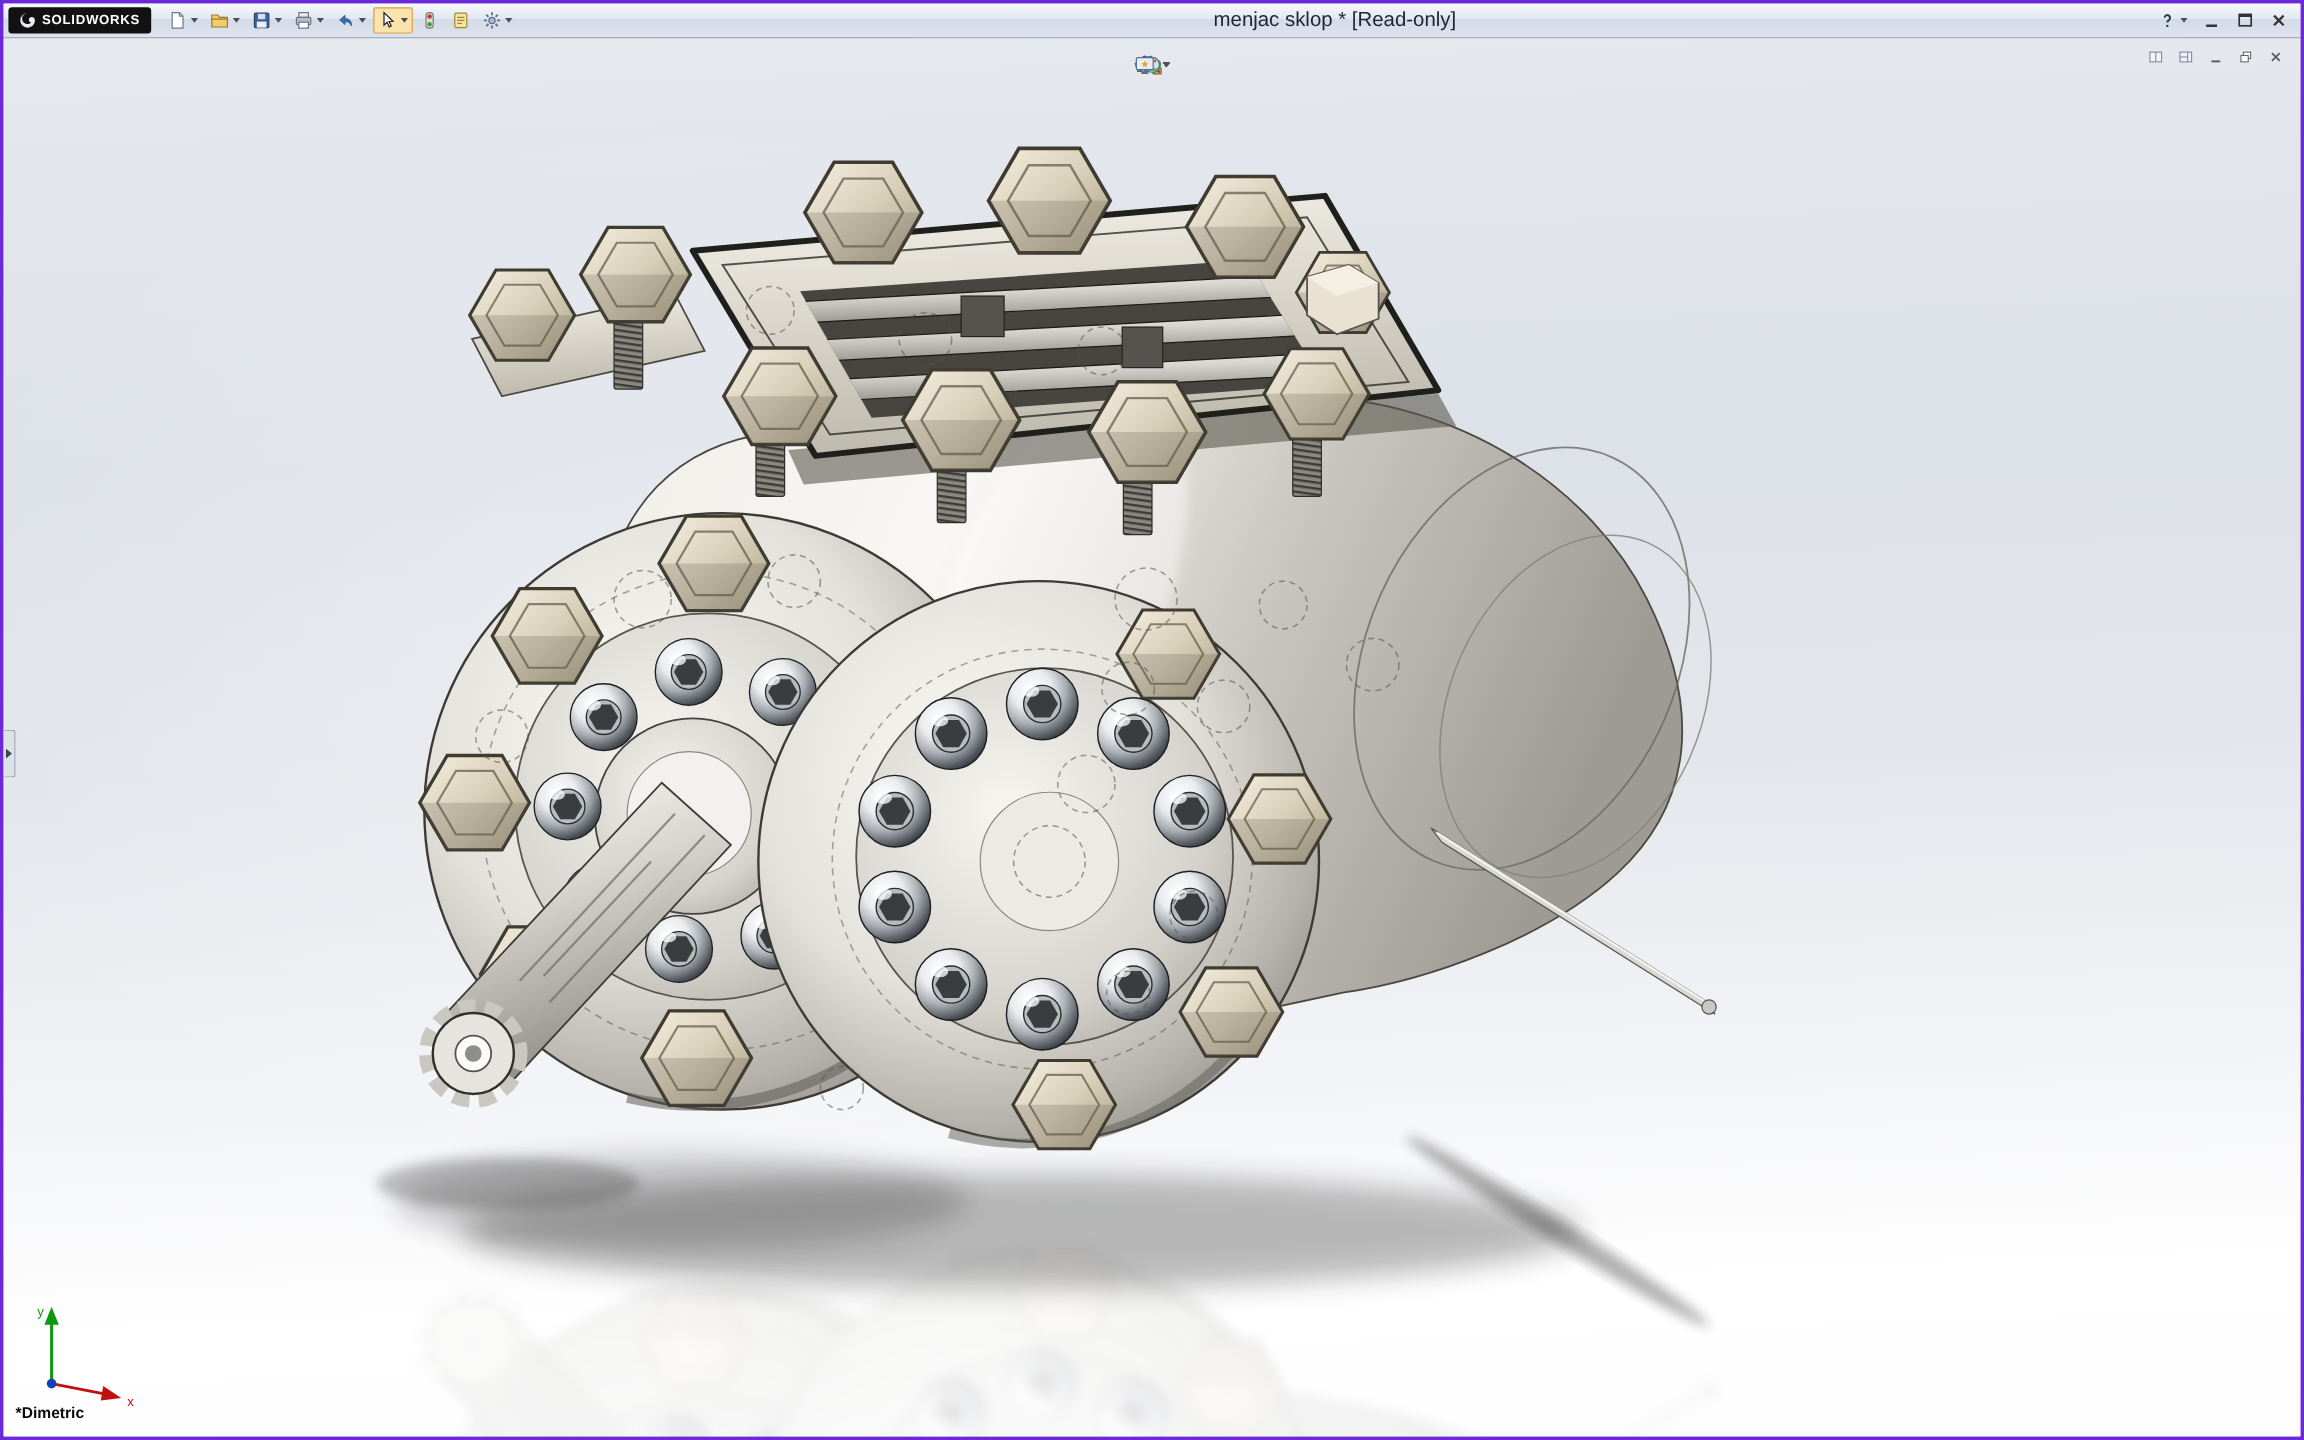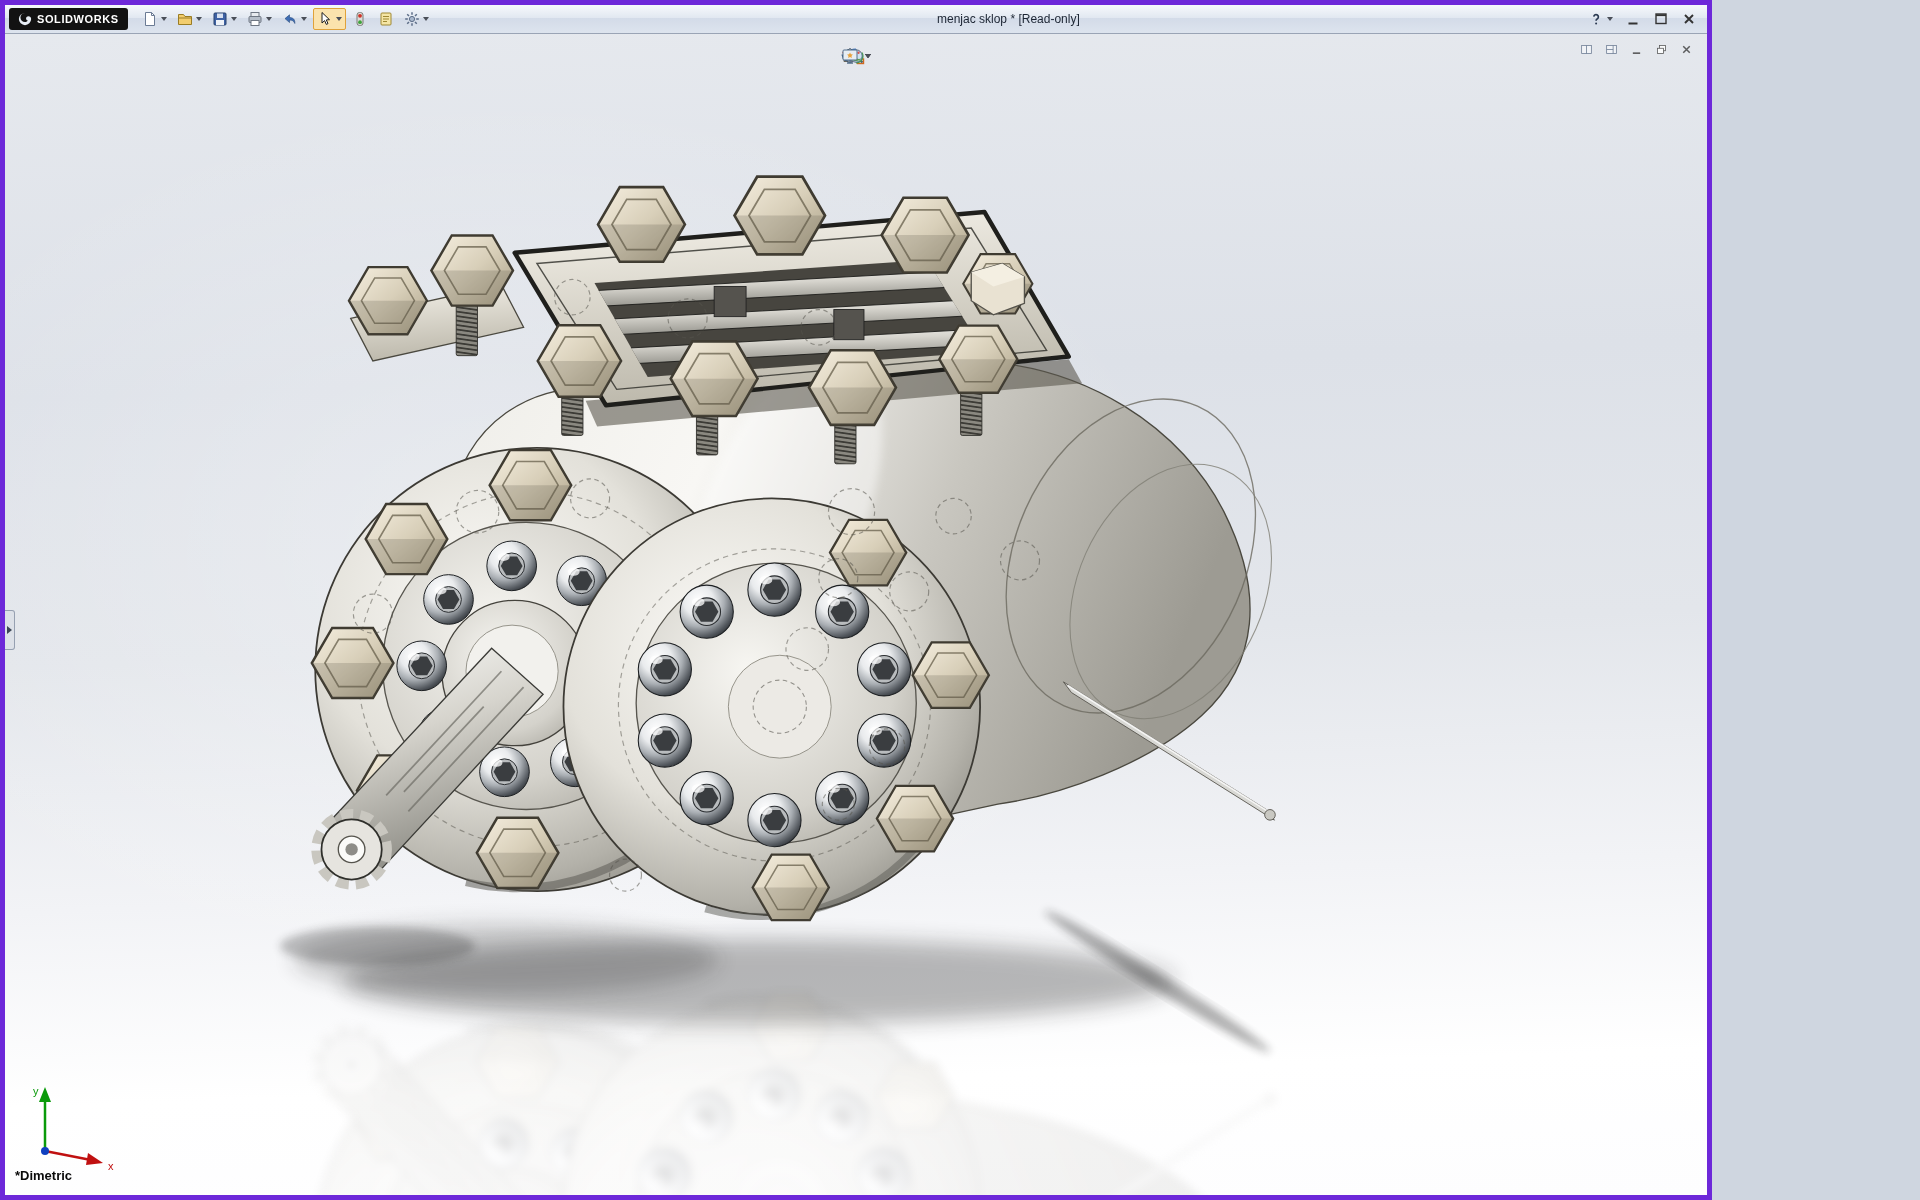--- a/index.html
+++ b/index.html
@@ -1,35 +1,35 @@
 <!DOCTYPE html>
 <html><head>
 <meta charset="utf-8">
 <style>
   html,body{margin:0;padding:0;width:1920px;height:1200px;overflow:hidden;
     font-family:"Liberation Sans", sans-serif;background:#cfd6e0;}
-  .app{width:1712px;height:1200px;display:flex;flex-direction:column;border:5px solid #6d28d9;box-sizing:border-box;}
+  .app{width:1920px;height:1200px;display:flex;flex-direction:column;border:3px solid #6d28d9;box-sizing:border-box;}
 
   
   .titlebar{height:28px;flex:0 0 28px;display:flex;align-items:center;
     background:linear-gradient(#f6f9fc, #e2e8f1 45%, #d3dbe8 46%, #dde4ee);
     border-bottom:1px solid #9aa4b5;}
   .logo{height:22px;margin:0 6px 0 4px;padding:0 9px;display:flex;align-items:center;gap:5px;
     background:#121212;border-radius:3px;}
   .logo-swirl svg{display:block;width:14px;height:14px;}
   .logo-text{color:#fff;font-size:11px;font-weight:bold;letter-spacing:.6px;}
   .tb-tools{display:flex;align-items:center;gap:2px;margin-left:4px;}
   .tool{display:inline-flex;align-items:center;padding:2px 3px;border:1px solid transparent;border-radius:2px;cursor:default;}
   .tool.active{background:#fbe3ad;border:1px solid #e0a23a;}
   .ticon{display:inline-flex;}
   .ticon svg{display:block;width:16px;height:16px;}
   .hud .ticon svg{width:18px;height:18px;}
   .dd{width:0;height:0;border-left:3px solid transparent;border-right:3px solid transparent;
     border-top:4px solid #4a4f58;margin-left:3px;}
-  .tb-title{flex:1;text-align:center;font-size:12px;color:#1c2533;white-space:nowrap;overflow:hidden;}
+  .tb-title{flex:1;text-align:center;font-size:17px;color:#1c2533;white-space:nowrap;overflow:hidden;}
   .win-controls{display:flex;align-items:center;gap:4px;margin-right:6px;}
 
   
   .viewport{position:relative;flex:1;overflow:hidden;
     background:
       radial-gradient(1100px 760px at 30% 45%, rgba(255,255,255,.32), rgba(255,255,255,0) 62%),
       linear-gradient(178deg,#e6e9ee 0%,#dde1e8 30%,#e3e6eb 52%,#f2f3f6 72%,#ffffff 88%,#fdfdfe 100%);}
   #scene{position:absolute;inset:0;width:100%;height:100%;}
   .hud{position:absolute;top:5px;left:50%;transform:translateX(-50%);display:flex;align-items:center;gap:3px;}
   .doc-controls{position:absolute;top:6px;right:10px;display:flex;align-items:center;gap:4px;}

